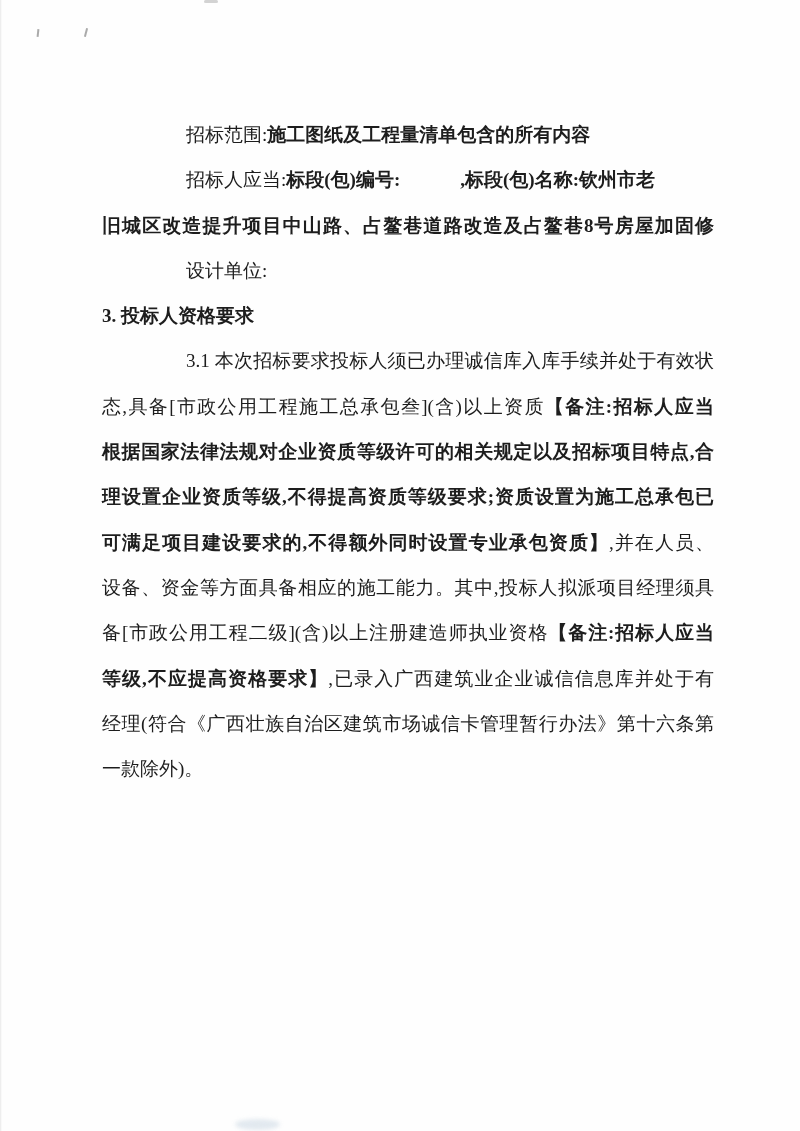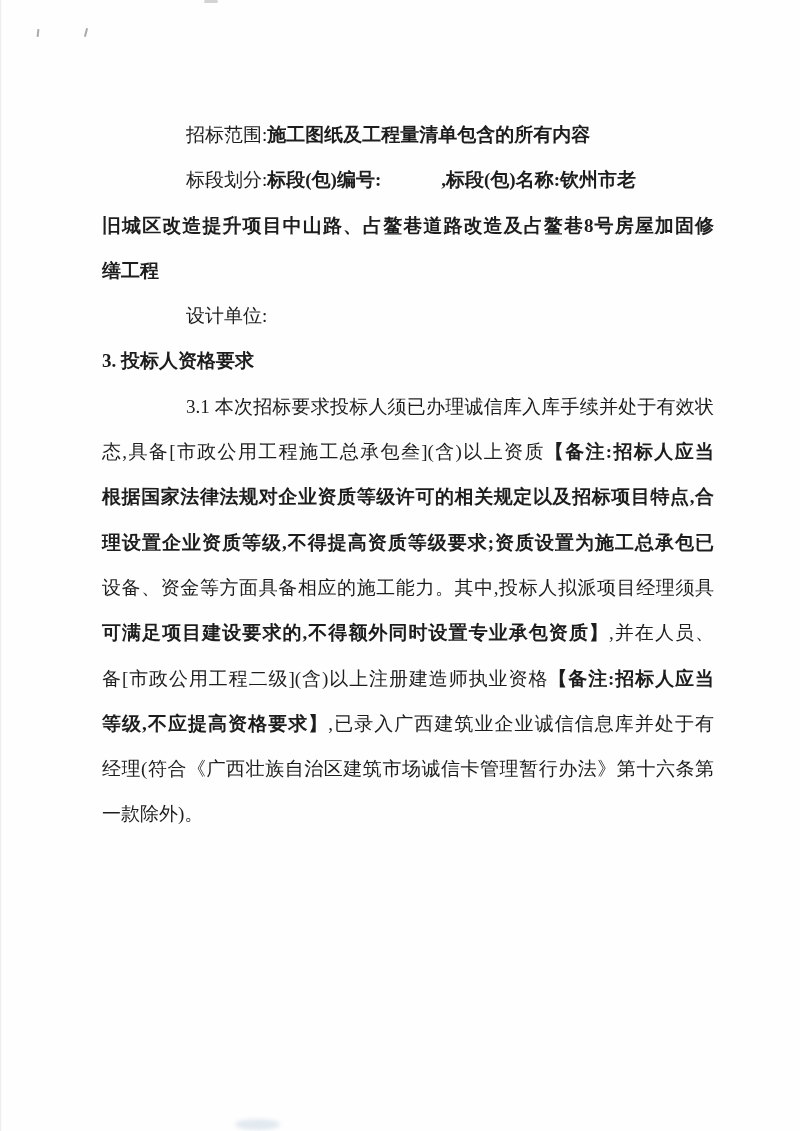--- a/index.html
+++ b/index.html
@@ -73,30 +73,29 @@
 </head>
 <body>
 
 <div class="page">
   <div class="paper-edge"></div>
   <div class="speck speck-1"></div>
   <div class="speck speck-2"></div>
   <div class="dash-top"></div>
   <div class="content" id="doc-lines">
       <div class="line indent"><span class="seg">招标范围:</span><span class="seg bold">施工图纸及工程量清单包含的所有内容</span></div>
-      <div class="line indent"><span class="seg">标段划分:</span><span class="seg bold">标段(包)编号:</span><span class="spacer" style="width: 60px;"></span><span class="seg bold">,标段(包)名称:钦州市老</span></div>
+      <div class="line indent"><span class="seg">招标人应当:</span><span class="seg bold">标段(包)编号:</span><span class="spacer" style="width: 60px;"></span><span class="seg bold">,标段(包)名称:钦州市老</span></div>
       <div class="line justify"><span class="seg bold">旧城区改造提升项目中山路、占鳌巷道路改造及占鳌巷8号房屋加固修</span></div>
-      <div class="line"><span class="seg bold">缮工程</span></div>
       <div class="line indent"><span class="seg">设计单位:</span></div>
       <div class="line"><span class="seg bold">3. 投标人资格要求</span></div>
       <div class="line justify indent"><span class="seg">3.1 本次招标要求投标人须已办理诚信库入库手续并处于有效状</span></div>
       <div class="line justify"><span class="seg">态,具备[市政公用工程施工总承包叁](含)以上资质</span><span class="seg bold">【备注:招标人应当</span></div>
       <div class="line justify"><span class="seg bold">根据国家法律法规对企业资质等级许可的相关规定以及招标项目特点,合</span></div>
       <div class="line justify"><span class="seg bold">理设置企业资质等级,不得提高资质等级要求;资质设置为施工总承包已</span></div>
+      <div class="line justify"><span class="seg bold">可满足项目建设要求的,不得额外同时设置专业承包资质】</span><span class="seg">,并在人员、</span></div>
       <div class="line justify"><span class="seg">设备、资金等方面具备相应的施工能力。其中,投标人拟派项目经理须具</span></div>
-      <div class="line justify"><span class="seg bold">可满足项目建设要求的,不得额外同时设置专业承包资质】</span><span class="seg">,并在人员、</span></div>
       <div class="line justify"><span class="seg">备[市政公用工程二级](含)以上注册建造师执业资格</span><span class="seg bold">【备注:招标人应当</span></div>
       <div class="line justify"><span class="seg bold">等级,不应提高资格要求】</span><span class="seg">,已录入广西建筑业企业诚信信息库并处于有</span></div>
       <div class="line justify"><span class="seg">经理(符合《广西壮族自治区建筑市场诚信卡管理暂行办法》第十六条第</span></div>
       <div class="line"><span class="seg">一款除外)。</span></div>
     </div>
   <div class="smudge"></div>
 </div>
 
 </body></html>

